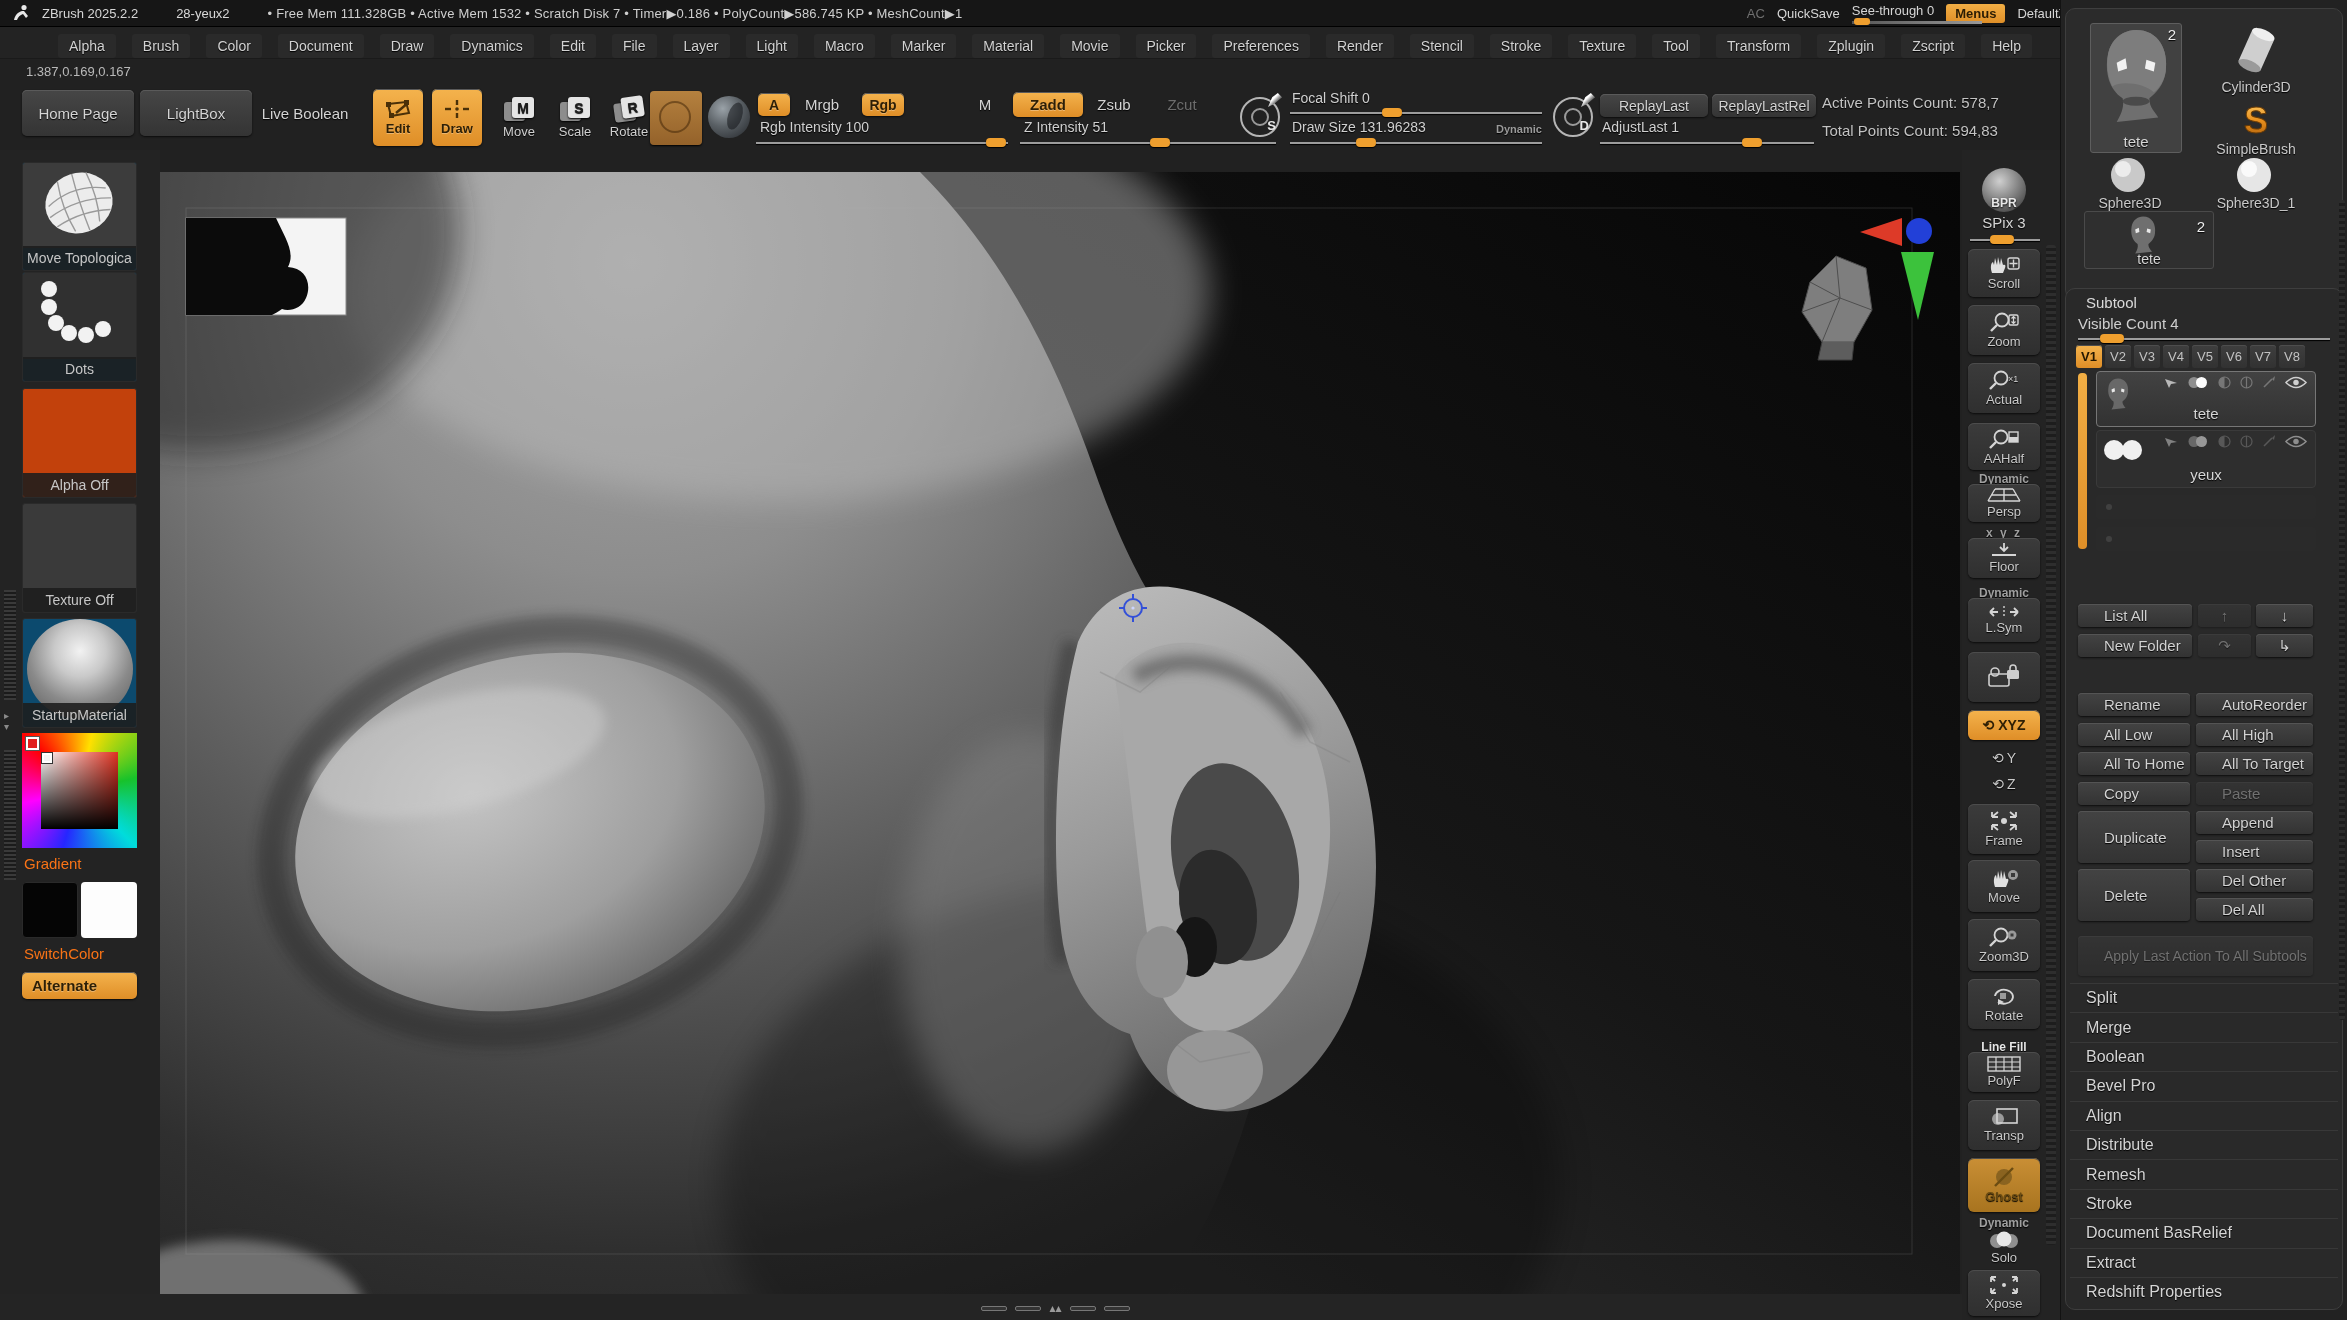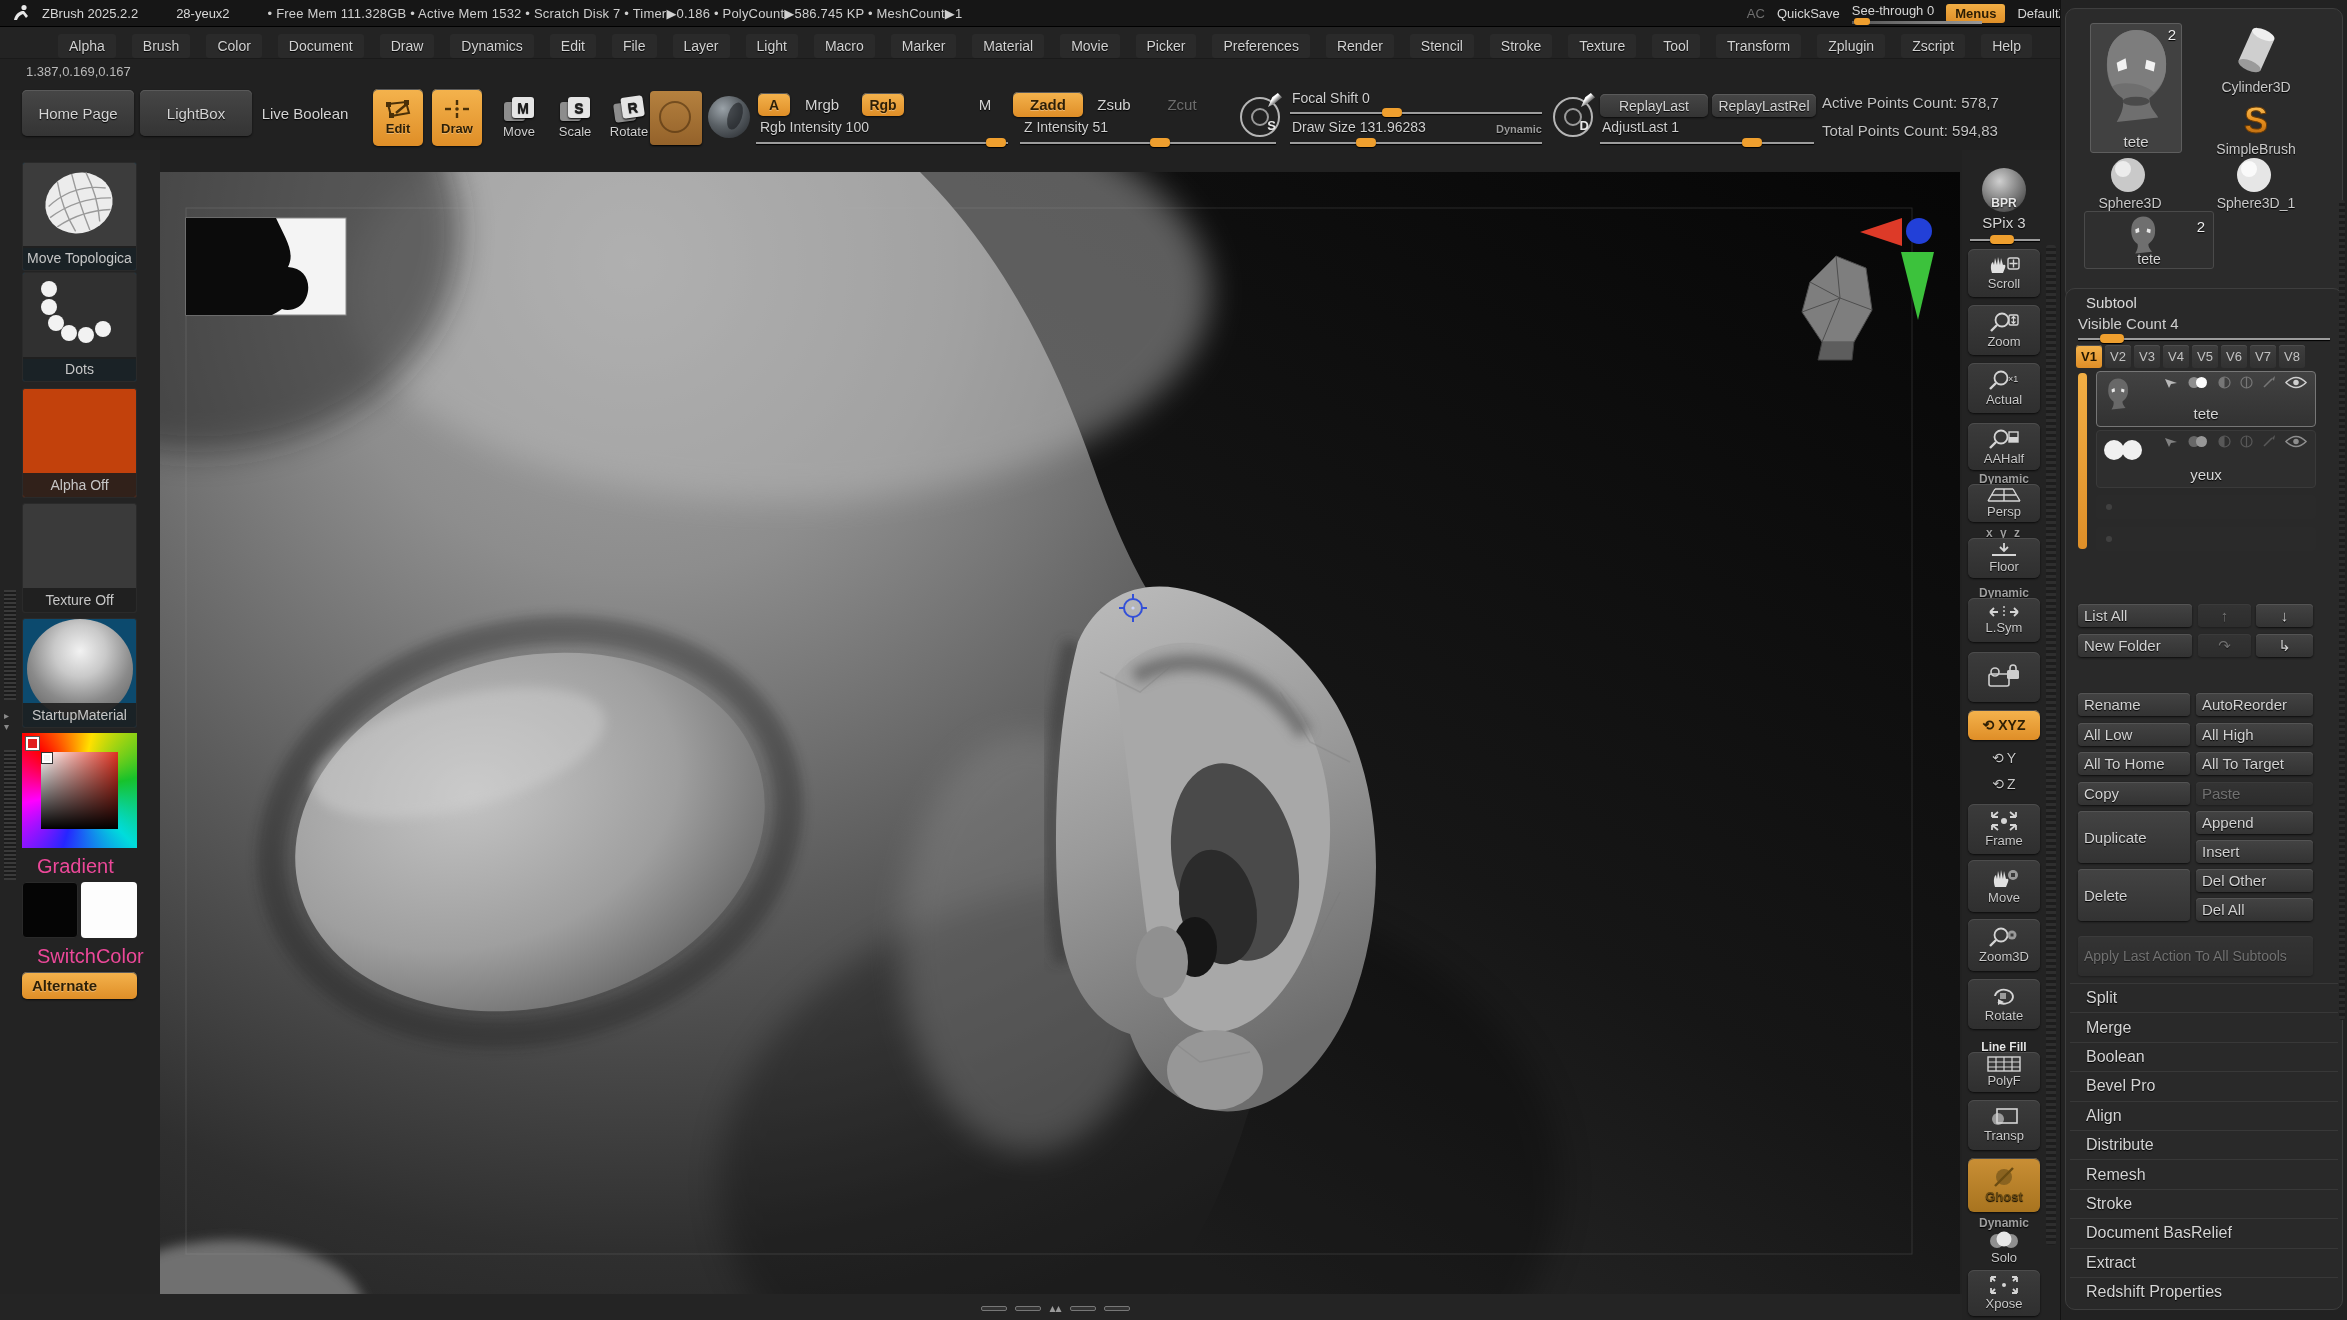--- a/index.html
+++ b/index.html
@@ -35,21 +35,21 @@
 .page-ic .pb{position:absolute;left:0;top:5px;width:21px;height:19px;background:#8d8d8d;border-radius:3px;box-shadow:0 1px 2px #000}
 .page-ic .pf{position:absolute;right:0;top:0;width:22px;height:21px;background:#e4e4e4;border-radius:3px;color:#1e1e1e;font-weight:bold;font-size:14px;display:flex;align-items:center;justify-content:center;box-shadow:0 1px 2px #000}
 .circ-ic{position:absolute;width:40px;height:40px;border:2px solid #b5b5b5;border-radius:50%;display:flex;align-items:flex-end;justify-content:flex-end;font-size:13px;font-weight:bold;color:#e8e8e8;padding:2px}
 .circ-ic:before{content:"";position:absolute;left:9px;top:9px;width:14px;height:14px;border:2px solid #9a9a9a;border-radius:50%}
 .circ-ic .pen{position:absolute;right:-4px;top:-6px;width:14px;height:14px;background:linear-gradient(135deg,#fff 40%,#777 60%);clip-path:polygon(0 100%,30% 30%,70% 0,100% 30%,40% 80%)}
 .ptscount{position:absolute;font-size:15px;color:#c3c3c3;text-shadow:0 1px 1px #000;white-space:nowrap}
 
 .leftpanel{position:absolute;left:0;top:150px;width:160px;height:1170px;background:#232323}
 .lp-item{position:absolute;left:22px;width:115px;background:#0c4a6e;border:1px solid #2a2a2a;border-radius:3px;overflow:hidden}
 .lp-label{position:absolute;left:0;right:0;bottom:0;height:24px;background:rgba(28,28,28,.88);color:#c6c6c6;font-size:14px;display:flex;align-items:center;justify-content:center;white-space:nowrap;overflow:hidden}
-.lp-text{position:absolute;left:37px;font-size:20px;color:#ec4899}
+.lp-text{position:absolute;left:24px;font-size:15px;color:#f97316}
 .edgegrip{position:absolute;left:4px;width:12px;background:repeating-linear-gradient(#3a3a3a 0 2px,#1b1b1b 2px 4px)}
 
 .canvas{position:absolute;left:160px;top:172px;width:1800px;height:1122px;background:#0d0d0d}
 .bottomstrip{position:absolute;left:0;top:1294px;width:2060px;height:26px;background:#242424}
 .scrub{position:absolute;left:973px;top:1300px;width:165px;height:16px;display:flex;align-items:center;gap:8px;justify-content:center}
 .scrub .bar{width:26px;height:5px;border:1px solid #777;border-radius:2px;background:#333}
 .scrub .chev{color:#9a9a9a;font-size:12px;line-height:8px}
 
 .rightstrip{position:absolute;left:1962px;top:150px;width:98px;height:1170px;background:#232323}
 .rs-btn{position:absolute;left:6px;width:72px;background:linear-gradient(#3b3b3b,#2f2f2f);border-radius:6px;box-shadow:inset 0 1px 0 #4c4c4c,0 1px 2px #0b0b0b;display:flex;flex-direction:column;align-items:center;justify-content:center;gap:1px;font-size:13px;color:#c9c9c9;text-shadow:0 1px 1px #000}
@@ -65,21 +65,21 @@
 .tp-label{position:absolute;font-size:14px;color:#c9c9c9;text-shadow:0 1px 1px #000;text-align:center;white-space:nowrap}
 .badge{position:absolute;color:#eee;font-size:15px;text-shadow:0 1px 1px #000}
 .vtabs{position:absolute;display:flex;gap:3px}
 .vtab{width:26px;height:23px;background:linear-gradient(#3e3e3e,#323232);border-radius:3px;display:flex;align-items:center;justify-content:center;font-size:13px;color:#c2c2c2;box-shadow:inset 0 1px 0 #4d4d4d}
 .vtab.active{background:linear-gradient(#f4b34d,#df8e27);color:#241700;font-weight:bold}
 .st-item{position:absolute;left:30px;width:220px;border-radius:4px}
 .st-sel{background:linear-gradient(#424242,#323232);border:1px solid #767676}
 .st-plain{background:#2e2e2e;border:1px solid #3a3a3a}
 .st-name{position:absolute;left:0;right:0;bottom:4px;text-align:center;font-size:15px;color:#d6d6d6;text-shadow:0 1px 1px #000}
 .st-icons{position:absolute;right:8px;top:4px;display:flex;gap:9px;align-items:center}
-.pbtn{position:absolute;display:flex;align-items:center;background:linear-gradient(#434343,#333);border-radius:4px;box-shadow:inset 0 1px 0 #545454,0 1px 2px #0d0d0d;font-size:15px;color:#d2d2d2;text-shadow:0 1px 1px #000;padding-left:6px}
+.pbtn{position:absolute;display:flex;align-items:center;background:linear-gradient(#434343,#333);border-radius:4px;box-shadow:inset 0 1px 0 #545454,0 1px 2px #0d0d0d;font-size:15px;color:#d2d2d2;text-shadow:0 1px 1px #000;padding-left:26px}
 .pbtn.center{justify-content:center;padding-left:0}
 .srow{display:flex;align-items:center;padding-left:16px;border-top:1px solid #383838;font-size:16px;color:#d5d5d5;text-shadow:0 1px 1px #000;height:29.4px}
 .orangebar{position:absolute;background:linear-gradient(#f2ae44,#df8f28);border-radius:4px}
 </style>
 </head>
 <body>
 
 <div id="app">
 
   <div class="titlebar">

